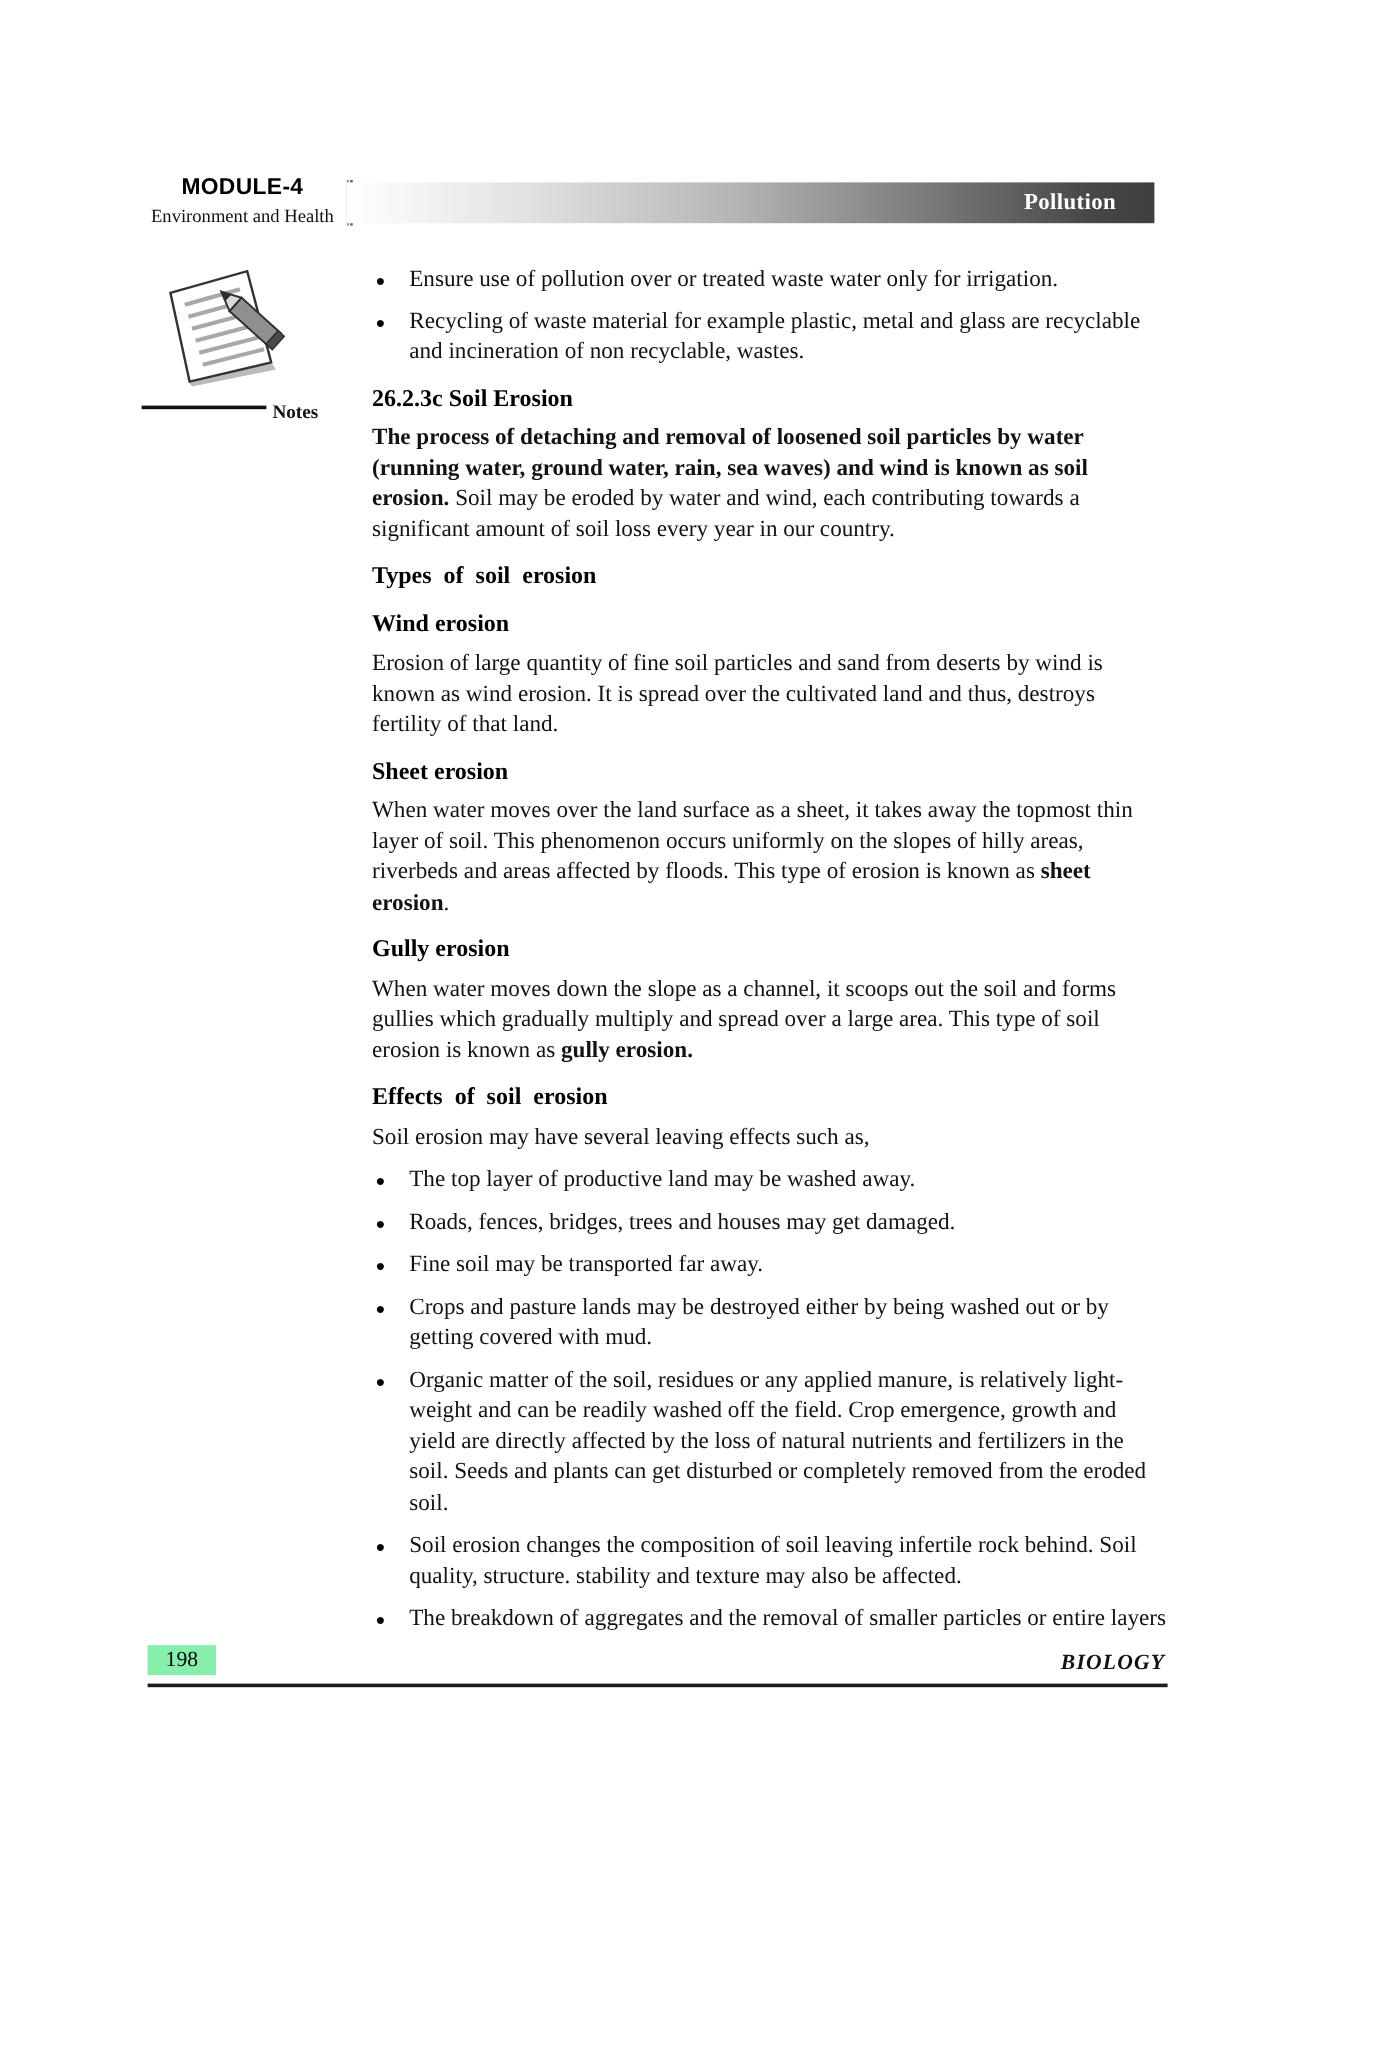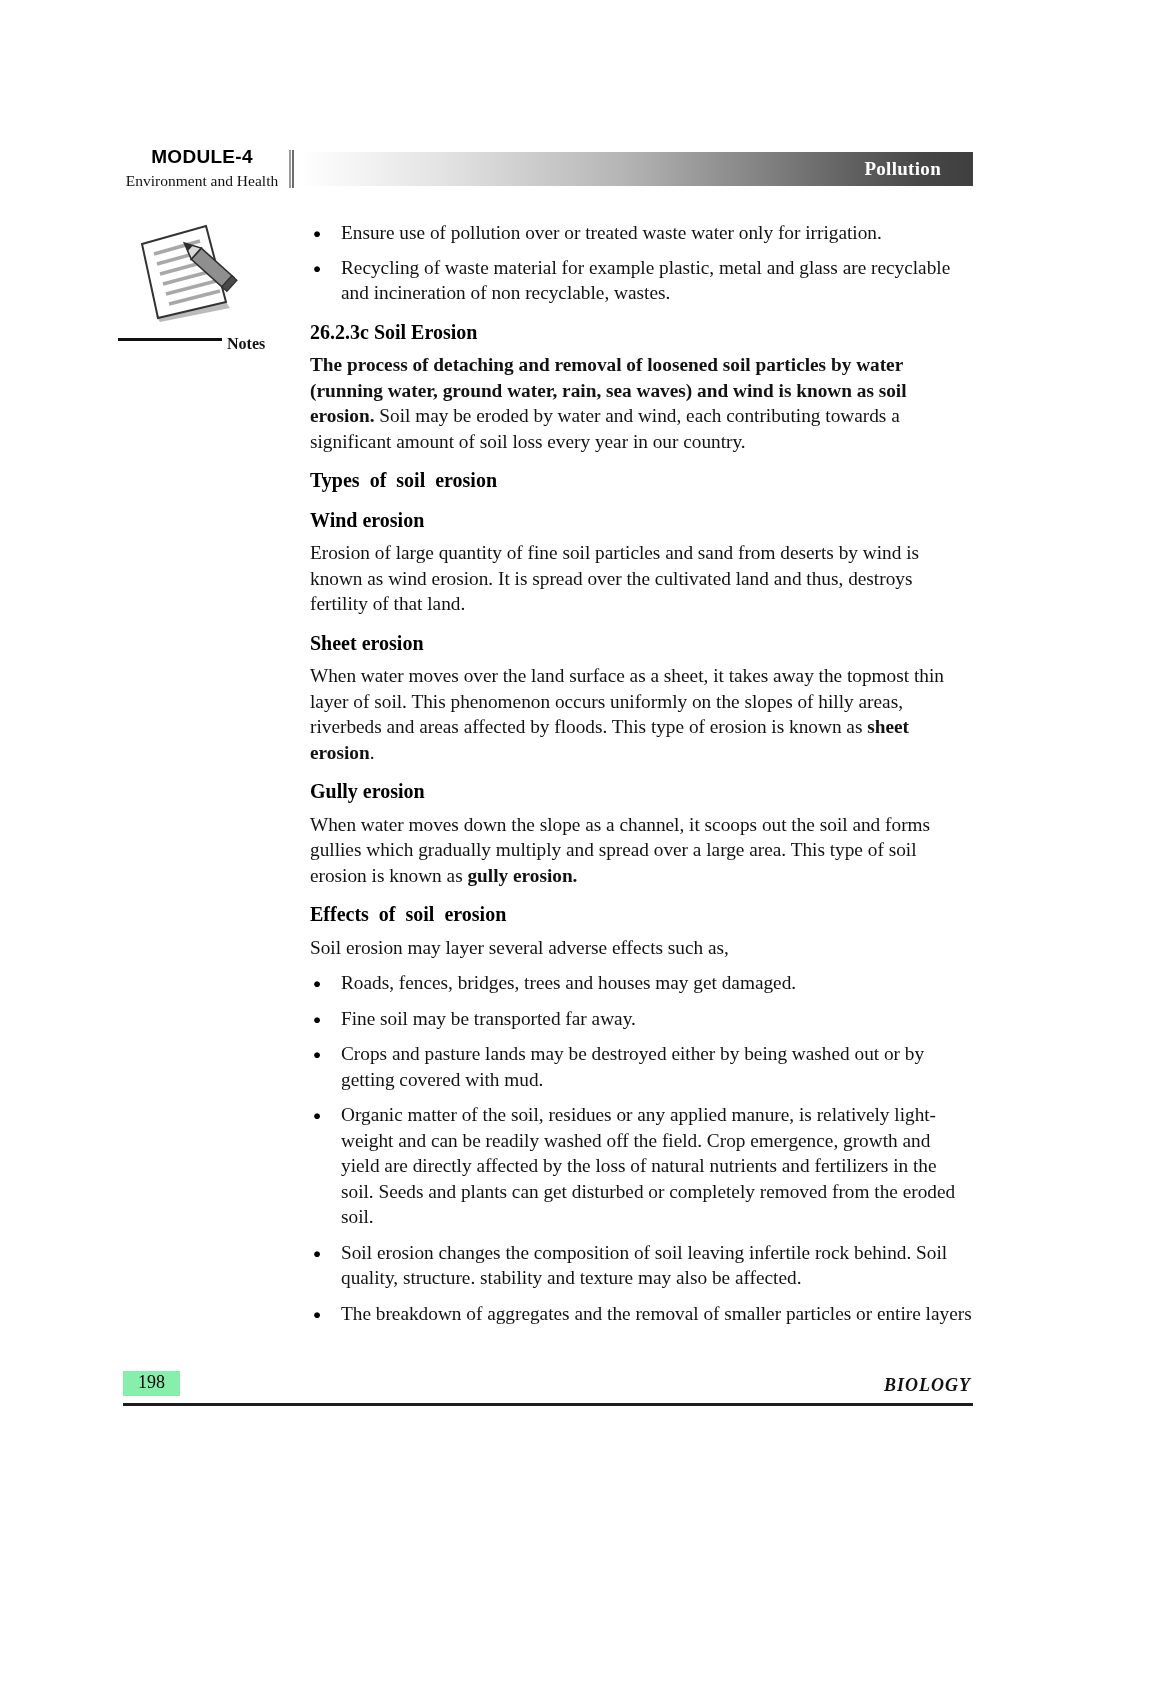--- a/index.html
+++ b/index.html
@@ -24,21 +24,21 @@
   .notes-figure { margin-top:26px; text-align:left; padding-left:6px; }
   .notes-figure svg { display:block; margin-left:8px; }
   .notes-row { display:flex; align-items:center; margin-top:-4px; }
   .notes-line { flex:0 0 104px; border-top:3px solid #111; }
   .notes-label { font-weight:bold; font-size:16px; margin-left:5px; position:relative; top:5px; }
 
   
   .header-rule { position:absolute; left:289px; top:150px; width:5px; height:38px;
     background:linear-gradient(90deg,#9a9a9a 0 2px,#ffffff 2px 3px,#6c6c6c 3px 5px); }
   .page-header {
-    position:absolute; left:300px; top:152px; width:673px; height:34px;
+    position:absolute; left:289px; top:152px; width:673px; height:34px;
     background:linear-gradient(90deg,#ffffff 0%,#e2e2e2 22%,#b5b5b5 48%,#7a7a7a 72%,#474747 92%,#3f3f3f 100%);
     display:flex; align-items:center; justify-content:flex-end; padding-right:32px;
   }
   .header-title { color:#ffffff; font-weight:bold; font-size:19px; letter-spacing:0.3px; }
 
   
   .content { position:absolute; left:310px; top:220px; width:663px; font-size:19.3px; line-height:25.5px; }
   ul.bullets { list-style:none; }
   ul.bullets li { position:relative; padding-left:31px; margin-bottom:9px; }
   ul.bullets li::before { content:"●"; position:absolute; left:3px; top:1px; font-size:13.5px; color:#000; }
@@ -115,23 +115,24 @@
     <h3 class="section-heading">Wind erosion</h3>
     <p class="para">Erosion of large quantity of fine soil particles and sand from deserts by wind is known as wind erosion. It is spread over the cultivated land and thus, destroys fertility of that land.</p>
 
     <h3 class="section-heading">Sheet erosion</h3>
     <p class="para"><span>When water moves over the land surface as a sheet, it takes away the topmost thin layer of soil. This phenomenon occurs uniformly on the slopes of hilly areas, riverbeds and areas affected by floods. This type of erosion is known as </span><span class="bold-term">sheet erosion</span><span>.</span></p>
 
     <h3 class="section-heading">Gully erosion</h3>
     <p class="para"><span>When water moves down the slope as a channel, it scoops out the soil and forms gullies which gradually multiply and spread over a large area. This type of soil erosion is known as </span><span class="bold-term">gully erosion.</span></p>
 
     <h3 class="section-heading spread">Effects of soil erosion</h3>
-    <p class="effects-intro">Soil erosion may layer several adverse effects such as,</p>
+    <p class="effects-intro">Soil erosion may have several leaving effects such as,</p>
 
     <ul class="bullets effects">
+      <li>The top layer of productive land may be washed away.</li>
       <li>Roads, fences, bridges, trees and houses may get damaged.</li>
       <li>Fine soil may be transported far away.</li>
       <li>Crops and pasture lands may be destroyed either by being washed out or by getting covered with mud.</li>
       <li>Organic matter of the soil, residues or any applied manure, is relatively light-weight and can be readily washed off the field. Crop emergence, growth and yield are directly affected by the loss of natural nutrients and fertilizers in the soil. Seeds and plants can get disturbed or completely removed from the eroded soil.</li>
       <li>Soil erosion changes the composition of soil leaving infertile rock behind. Soil quality, structure. stability and texture may also be affected.</li>
       <li>The breakdown of aggregates and the removal of smaller particles or entire layers</li>
     </ul>
 
   </main>
 

